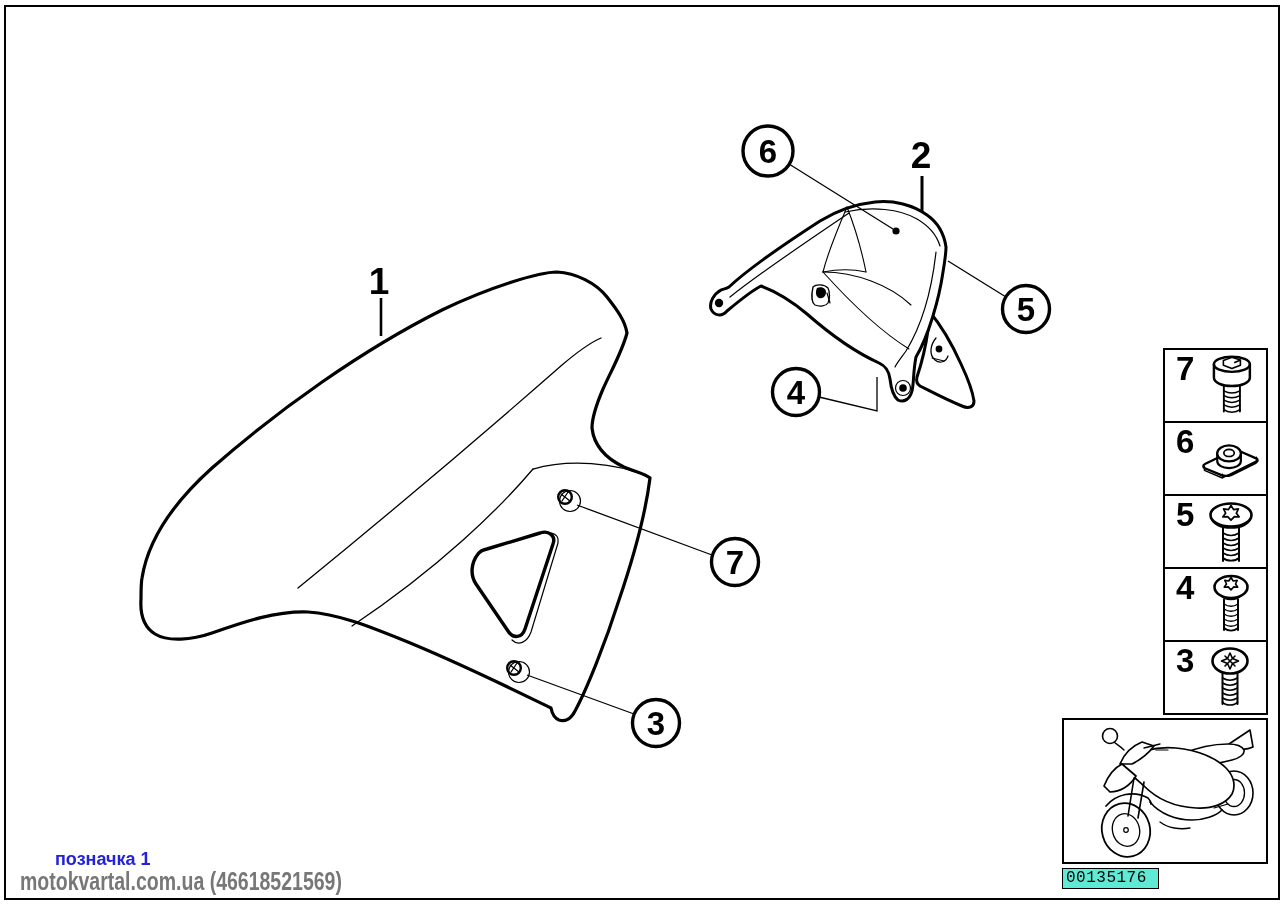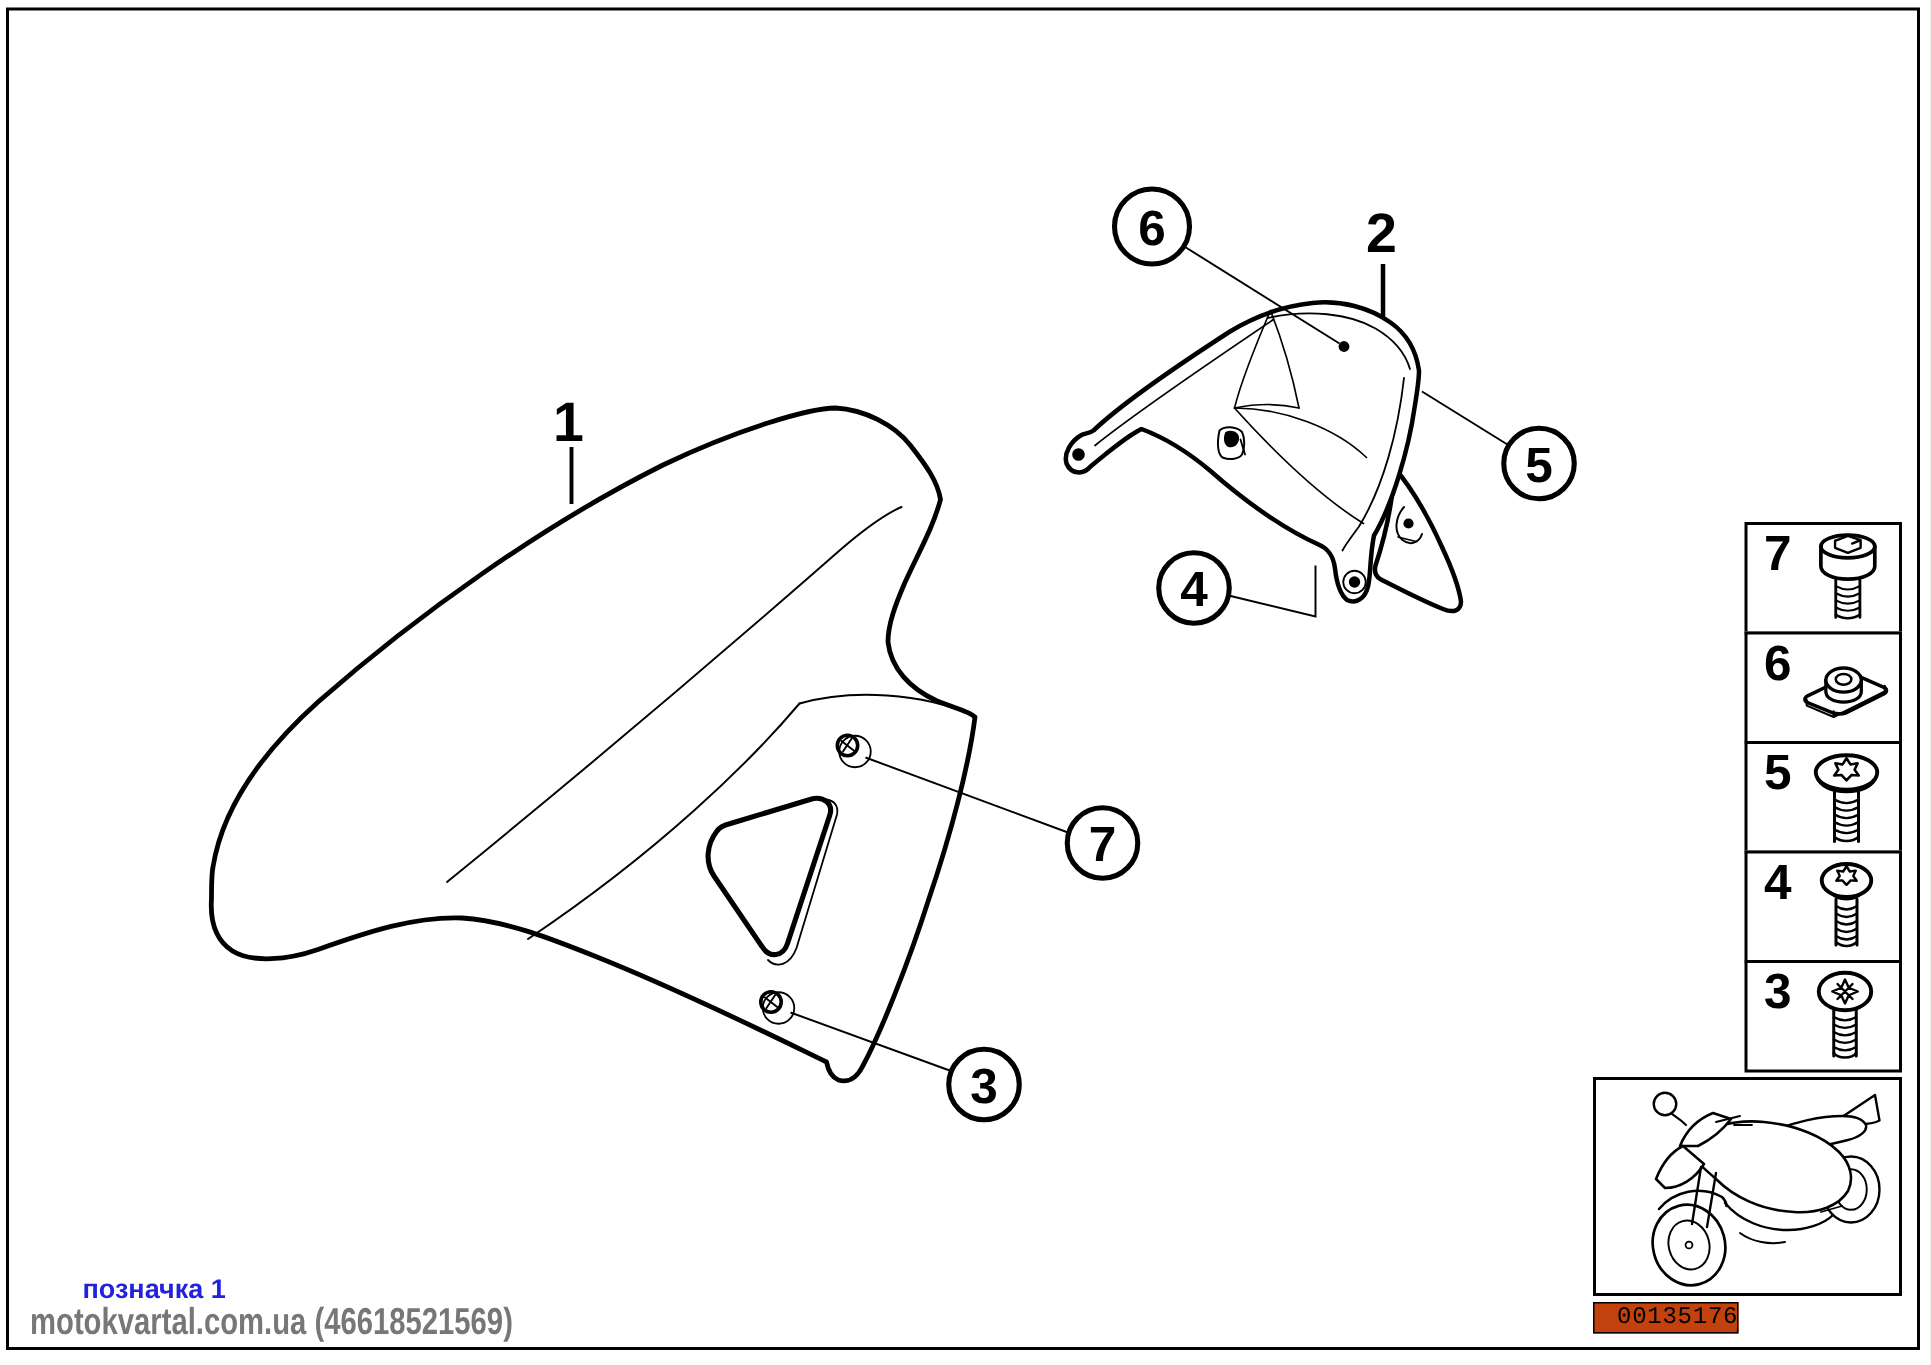--- a/index.html
+++ b/index.html
@@ -21,23 +21,23 @@
   .legend-item .num{
     position:absolute; left:11px; top:2px; font-size:33px; font-weight:bold; line-height:1; color:#000;
   }
   .legend-item .fastener{position:absolute; left:30px; top:2px;}
   .thumb-box{
     position:absolute; left:1062px; top:718px; width:206px; height:146px;
     border:2px solid #000; box-sizing:border-box; background:#fff;
   }
   .code-box{
     position:absolute; left:1062px; top:868px; width:97px; height:21px;
-    border:1.5px solid #000; box-sizing:border-box; background:#c2410c;
+    border:1.5px solid #000; box-sizing:border-box; background:#5eead4;
     font-family:"Liberation Mono",monospace; font-size:16px; color:#000;
-    line-height:18px; padding-left:15px; letter-spacing:0.5px;
+    line-height:18px; padding-left:3px; letter-spacing:0.5px;
   }
   .wm1{
     position:absolute; left:55px; top:849px; font-size:18px; font-weight:bold;
     letter-spacing:0px;
   }
   .wm2{
     position:absolute; left:20px; top:867px; font-size:25px; font-weight:bold;
     transform:scaleX(0.78); transform-origin:left top; white-space:nowrap;
   }
   text.callout-num{font-family:"Liberation Sans",sans-serif; font-weight:bold; fill:#000;}

